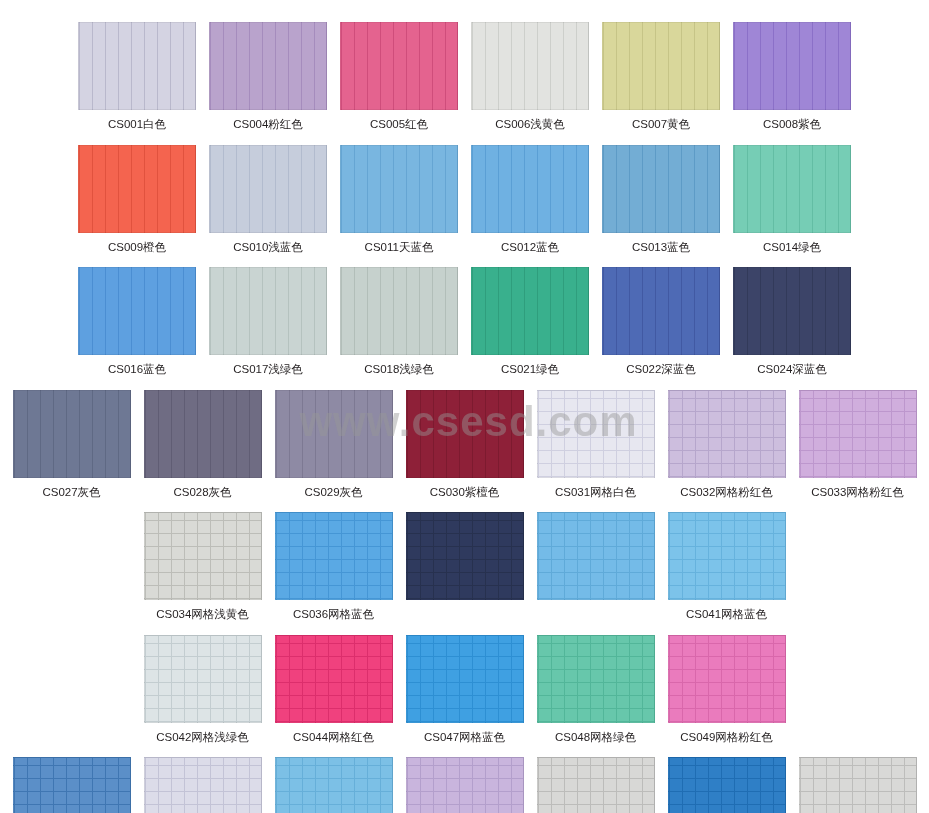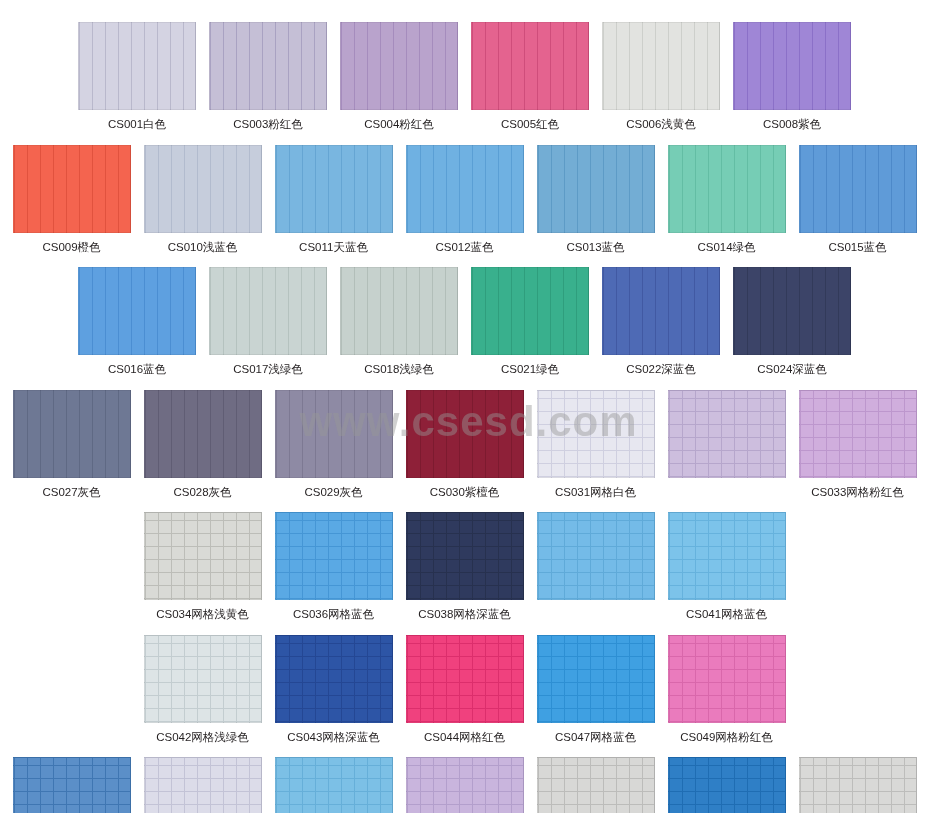--- a/index.html
+++ b/index.html
@@ -68,36 +68,36 @@
 </head>
 <body>
 
 <div id="swatch-grid">
     <div class="swatch-row">
       <div class="swatch-cell">
         <div class="swatch-img" style="background: repeating-linear-gradient(90deg, rgb(185, 184, 204) 0px, rgb(185, 184, 204) 1px, rgba(0, 0, 0, 0) 1px, rgba(0, 0, 0, 0) 13px) rgb(212, 211, 226);"></div>
         <div class="swatch-label">CS001白色</div>
       </div>
       <div class="swatch-cell">
-        <div class="swatch-img" style="background: repeating-linear-gradient(90deg, rgb(169, 162, 194) 0px, rgb(169, 162, 194) 1px, rgba(0, 0, 0, 0) 1px, rgba(0, 0, 0, 0) 13px) rgb(197, 191, 214);"></div>
-        <div class="swatch-label">CS003粉红色</div>
-      </div>
-      <div class="swatch-cell">
         <div class="swatch-img" style="background: repeating-linear-gradient(90deg, rgb(165, 140, 189) 0px, rgb(165, 140, 189) 1px, rgba(0, 0, 0, 0) 1px, rgba(0, 0, 0, 0) 13px) rgb(185, 163, 204);"></div>
         <div class="swatch-label">CS004粉红色</div>
       </div>
       <div class="swatch-cell">
         <div class="swatch-img" style="background: repeating-linear-gradient(90deg, rgb(207, 77, 123) 0px, rgb(207, 77, 123) 1px, rgba(0, 0, 0, 0) 1px, rgba(0, 0, 0, 0) 13px) rgb(228, 99, 143);"></div>
         <div class="swatch-label">CS005红色</div>
       </div>
       <div class="swatch-cell">
         <div class="swatch-img" style="background: repeating-linear-gradient(90deg, rgb(205, 207, 203) 0px, rgb(205, 207, 203) 1px, rgba(0, 0, 0, 0) 1px, rgba(0, 0, 0, 0) 13px) rgb(226, 227, 224);"></div>
         <div class="swatch-label">CS006浅黄色</div>
       </div>
       <div class="swatch-cell">
+        <div class="swatch-img" style="background: repeating-linear-gradient(90deg, rgb(198, 196, 135) 0px, rgb(198, 196, 135) 1px, rgba(0, 0, 0, 0) 1px, rgba(0, 0, 0, 0) 13px) rgb(217, 215, 155);"></div>
+        <div class="swatch-label">CS007黄色</div>
+      </div>
+      <div class="swatch-cell">
         <div class="swatch-img" style="background: repeating-linear-gradient(90deg, rgb(139, 112, 200) 0px, rgb(139, 112, 200) 1px, rgba(0, 0, 0, 0) 1px, rgba(0, 0, 0, 0) 13px) rgb(159, 134, 214);"></div>
         <div class="swatch-label">CS008紫色</div>
       </div>
     </div>
     <div class="swatch-row">
       <div class="swatch-cell">
         <div class="swatch-img" style="background: repeating-linear-gradient(90deg, rgb(225, 82, 62) 0px, rgb(225, 82, 62) 1px, rgba(0, 0, 0, 0) 1px, rgba(0, 0, 0, 0) 13px) rgb(244, 100, 79);"></div>
         <div class="swatch-label">CS009橙色</div>
       </div>
       <div class="swatch-cell">
@@ -113,24 +113,20 @@
         <div class="swatch-label">CS012蓝色</div>
       </div>
       <div class="swatch-cell">
         <div class="swatch-img" style="background: repeating-linear-gradient(90deg, rgb(93, 155, 198) 0px, rgb(93, 155, 198) 1px, rgba(0, 0, 0, 0) 1px, rgba(0, 0, 0, 0) 13px) rgb(115, 173, 212);"></div>
         <div class="swatch-label">CS013蓝色</div>
       </div>
       <div class="swatch-cell">
         <div class="swatch-img" style="background: repeating-linear-gradient(90deg, rgb(99, 189, 164) 0px, rgb(99, 189, 164) 1px, rgba(0, 0, 0, 0) 1px, rgba(0, 0, 0, 0) 13px) rgb(118, 205, 181);"></div>
         <div class="swatch-label">CS014绿色</div>
       </div>
-      <div class="swatch-cell">
-        <div class="swatch-img" style="background: repeating-linear-gradient(90deg, rgb(77, 137, 201) 0px, rgb(77, 137, 201) 1px, rgba(0, 0, 0, 0) 1px, rgba(0, 0, 0, 0) 13px) rgb(95, 155, 216);"></div>
-        <div class="swatch-label">CS015蓝色</div>
-      </div>
     </div>
     <div class="swatch-row">
       <div class="swatch-cell">
         <div class="swatch-img" style="background: repeating-linear-gradient(90deg, rgb(75, 142, 210) 0px, rgb(75, 142, 210) 1px, rgba(0, 0, 0, 0) 1px, rgba(0, 0, 0, 0) 13px) rgb(94, 160, 224);"></div>
         <div class="swatch-label">CS016蓝色</div>
       </div>
       <div class="swatch-cell">
         <div class="swatch-img" style="background: repeating-linear-gradient(90deg, rgb(181, 194, 191) 0px, rgb(181, 194, 191) 1px, rgba(0, 0, 0, 0) 1px, rgba(0, 0, 0, 0) 13px) rgb(201, 212, 210);"></div>
         <div class="swatch-label">CS017浅绿色</div>
       </div>
@@ -167,63 +163,63 @@
       <div class="swatch-cell">
         <div class="swatch-img" style="background: repeating-linear-gradient(90deg, rgb(125, 26, 47) 0px, rgb(125, 26, 47) 1px, rgba(0, 0, 0, 0) 1px, rgba(0, 0, 0, 0) 13px) rgb(142, 32, 56);"></div>
         <div class="swatch-label">CS030紫檀色</div>
       </div>
       <div class="swatch-cell">
         <div class="swatch-img" style="background: repeating-linear-gradient(90deg, rgb(207, 207, 224) 0px, rgb(207, 207, 224) 1px, rgba(0, 0, 0, 0) 1px, rgba(0, 0, 0, 0) 13px), repeating-linear-gradient(0deg, rgb(207, 207, 224) 0px, rgb(207, 207, 224) 1px, rgba(0, 0, 0, 0) 1px, rgba(0, 0, 0, 0) 13px) rgb(231, 231, 240);"></div>
         <div class="swatch-label">CS031网格白色</div>
       </div>
       <div class="swatch-cell">
         <div class="swatch-img" style="background: repeating-linear-gradient(90deg, rgb(182, 166, 204) 0px, rgb(182, 166, 204) 1px, rgba(0, 0, 0, 0) 1px, rgba(0, 0, 0, 0) 13px), repeating-linear-gradient(0deg, rgb(182, 166, 204) 0px, rgb(182, 166, 204) 1px, rgba(0, 0, 0, 0) 1px, rgba(0, 0, 0, 0) 13px) rgb(205, 190, 222);"></div>
+        <div class="swatch-label">CS032网格粉红色</div>
       </div>
       <div class="swatch-cell">
         <div class="swatch-img" style="background: repeating-linear-gradient(90deg, rgb(189, 151, 205) 0px, rgb(189, 151, 205) 1px, rgba(0, 0, 0, 0) 1px, rgba(0, 0, 0, 0) 13px), repeating-linear-gradient(0deg, rgb(189, 151, 205) 0px, rgb(189, 151, 205) 1px, rgba(0, 0, 0, 0) 1px, rgba(0, 0, 0, 0) 13px) rgb(208, 174, 221);"></div>
         <div class="swatch-label">CS033网格粉红色</div>
       </div>
     </div>
     <div class="swatch-row">
       <div class="swatch-cell">
         <div class="swatch-img" style="background: repeating-linear-gradient(90deg, rgb(188, 189, 184) 0px, rgb(188, 189, 184) 1px, rgba(0, 0, 0, 0) 1px, rgba(0, 0, 0, 0) 13px), repeating-linear-gradient(0deg, rgb(188, 189, 184) 0px, rgb(188, 189, 184) 1px, rgba(0, 0, 0, 0) 1px, rgba(0, 0, 0, 0) 13px) rgb(217, 218, 214);"></div>
         <div class="swatch-label">CS034网格浅黄色</div>
       </div>
       <div class="swatch-cell">
         <div class="swatch-img" style="background: repeating-linear-gradient(90deg, rgb(69, 150, 213) 0px, rgb(69, 150, 213) 1px, rgba(0, 0, 0, 0) 1px, rgba(0, 0, 0, 0) 13px), repeating-linear-gradient(0deg, rgb(69, 150, 213) 0px, rgb(69, 150, 213) 1px, rgba(0, 0, 0, 0) 1px, rgba(0, 0, 0, 0) 13px) rgb(90, 169, 228);"></div>
         <div class="swatch-label">CS036网格蓝色</div>
       </div>
       <div class="swatch-cell">
         <div class="swatch-img" style="background: repeating-linear-gradient(90deg, rgb(39, 49, 79) 0px, rgb(39, 49, 79) 1px, rgba(0, 0, 0, 0) 1px, rgba(0, 0, 0, 0) 13px), repeating-linear-gradient(0deg, rgb(39, 49, 79) 0px, rgb(39, 49, 79) 1px, rgba(0, 0, 0, 0) 1px, rgba(0, 0, 0, 0) 13px) rgb(47, 58, 94);"></div>
-        <div class="swatch-label">CS038网格深蓝色</div>
       </div>
       <div class="swatch-cell">
         <div class="swatch-img" style="background: repeating-linear-gradient(90deg, rgb(95, 170, 217) 0px, rgb(95, 170, 217) 1px, rgba(0, 0, 0, 0) 1px, rgba(0, 0, 0, 0) 13px), repeating-linear-gradient(0deg, rgb(95, 170, 217) 0px, rgb(95, 170, 217) 1px, rgba(0, 0, 0, 0) 1px, rgba(0, 0, 0, 0) 13px) rgb(116, 187, 232);"></div>
       </div>
       <div class="swatch-cell">
         <div class="swatch-img" style="background: repeating-linear-gradient(90deg, rgb(102, 178, 221) 0px, rgb(102, 178, 221) 1px, rgba(0, 0, 0, 0) 1px, rgba(0, 0, 0, 0) 13px), repeating-linear-gradient(0deg, rgb(102, 178, 221) 0px, rgb(102, 178, 221) 1px, rgba(0, 0, 0, 0) 1px, rgba(0, 0, 0, 0) 13px) rgb(124, 195, 234);"></div>
         <div class="swatch-label">CS041网格蓝色</div>
       </div>
     </div>
     <div class="swatch-row">
       <div class="swatch-cell">
         <div class="swatch-img" style="background: repeating-linear-gradient(90deg, rgb(195, 205, 208) 0px, rgb(195, 205, 208) 1px, rgba(0, 0, 0, 0) 1px, rgba(0, 0, 0, 0) 13px), repeating-linear-gradient(0deg, rgb(195, 205, 208) 0px, rgb(195, 205, 208) 1px, rgba(0, 0, 0, 0) 1px, rgba(0, 0, 0, 0) 13px) rgb(221, 228, 230);"></div>
         <div class="swatch-label">CS042网格浅绿色</div>
       </div>
       <div class="swatch-cell">
-        <div class="swatch-img" style="background: repeating-linear-gradient(90deg, rgb(36, 71, 148) 0px, rgb(36, 71, 148) 1px, rgba(0, 0, 0, 0) 1px, rgba(0, 0, 0, 0) 13px), repeating-linear-gradient(0deg, rgb(36, 71, 148) 0px, rgb(36, 71, 148) 1px, rgba(0, 0, 0, 0) 1px, rgba(0, 0, 0, 0) 13px) rgb(45, 85, 166);"></div>
-        <div class="swatch-label">CS043网格深蓝色</div>
-      </div>
-      <div class="swatch-cell">
         <div class="swatch-img" style="background: repeating-linear-gradient(90deg, rgb(220, 46, 108) 0px, rgb(220, 46, 108) 1px, rgba(0, 0, 0, 0) 1px, rgba(0, 0, 0, 0) 13px), repeating-linear-gradient(0deg, rgb(220, 46, 108) 0px, rgb(220, 46, 108) 1px, rgba(0, 0, 0, 0) 1px, rgba(0, 0, 0, 0) 13px) rgb(240, 65, 126);"></div>
         <div class="swatch-label">CS044网格红色</div>
       </div>
       <div class="swatch-cell">
         <div class="swatch-img" style="background: repeating-linear-gradient(90deg, rgb(45, 143, 211) 0px, rgb(45, 143, 211) 1px, rgba(0, 0, 0, 0) 1px, rgba(0, 0, 0, 0) 13px), repeating-linear-gradient(0deg, rgb(45, 143, 211) 0px, rgb(45, 143, 211) 1px, rgba(0, 0, 0, 0) 1px, rgba(0, 0, 0, 0) 13px) rgb(63, 160, 226);"></div>
         <div class="swatch-label">CS047网格蓝色</div>
+      </div>
+      <div class="swatch-cell">
+        <div class="swatch-img" style="background: repeating-linear-gradient(90deg, rgb(82, 182, 153) 0px, rgb(82, 182, 153) 1px, rgba(0, 0, 0, 0) 1px, rgba(0, 0, 0, 0) 13px), repeating-linear-gradient(0deg, rgb(82, 182, 153) 0px, rgb(82, 182, 153) 1px, rgba(0, 0, 0, 0) 1px, rgba(0, 0, 0, 0) 13px) rgb(103, 199, 171);"></div>
+        <div class="swatch-label">CS048网格绿色</div>
       </div>
       <div class="swatch-cell">
         <div class="swatch-img" style="background: repeating-linear-gradient(90deg, rgb(217, 103, 171) 0px, rgb(217, 103, 171) 1px, rgba(0, 0, 0, 0) 1px, rgba(0, 0, 0, 0) 13px), repeating-linear-gradient(0deg, rgb(217, 103, 171) 0px, rgb(217, 103, 171) 1px, rgba(0, 0, 0, 0) 1px, rgba(0, 0, 0, 0) 13px) rgb(234, 123, 189);"></div>
         <div class="swatch-label">CS049网格粉红色</div>
       </div>
     </div>
     <div class="swatch-row">
       <div class="swatch-cell">
         <div class="swatch-img" style="background: repeating-linear-gradient(90deg, rgb(63, 118, 178) 0px, rgb(63, 118, 178) 1px, rgba(0, 0, 0, 0) 1px, rgba(0, 0, 0, 0) 13px), repeating-linear-gradient(0deg, rgb(63, 118, 178) 0px, rgb(63, 118, 178) 1px, rgba(0, 0, 0, 0) 1px, rgba(0, 0, 0, 0) 13px) rgb(91, 143, 200);"></div>
       </div>

